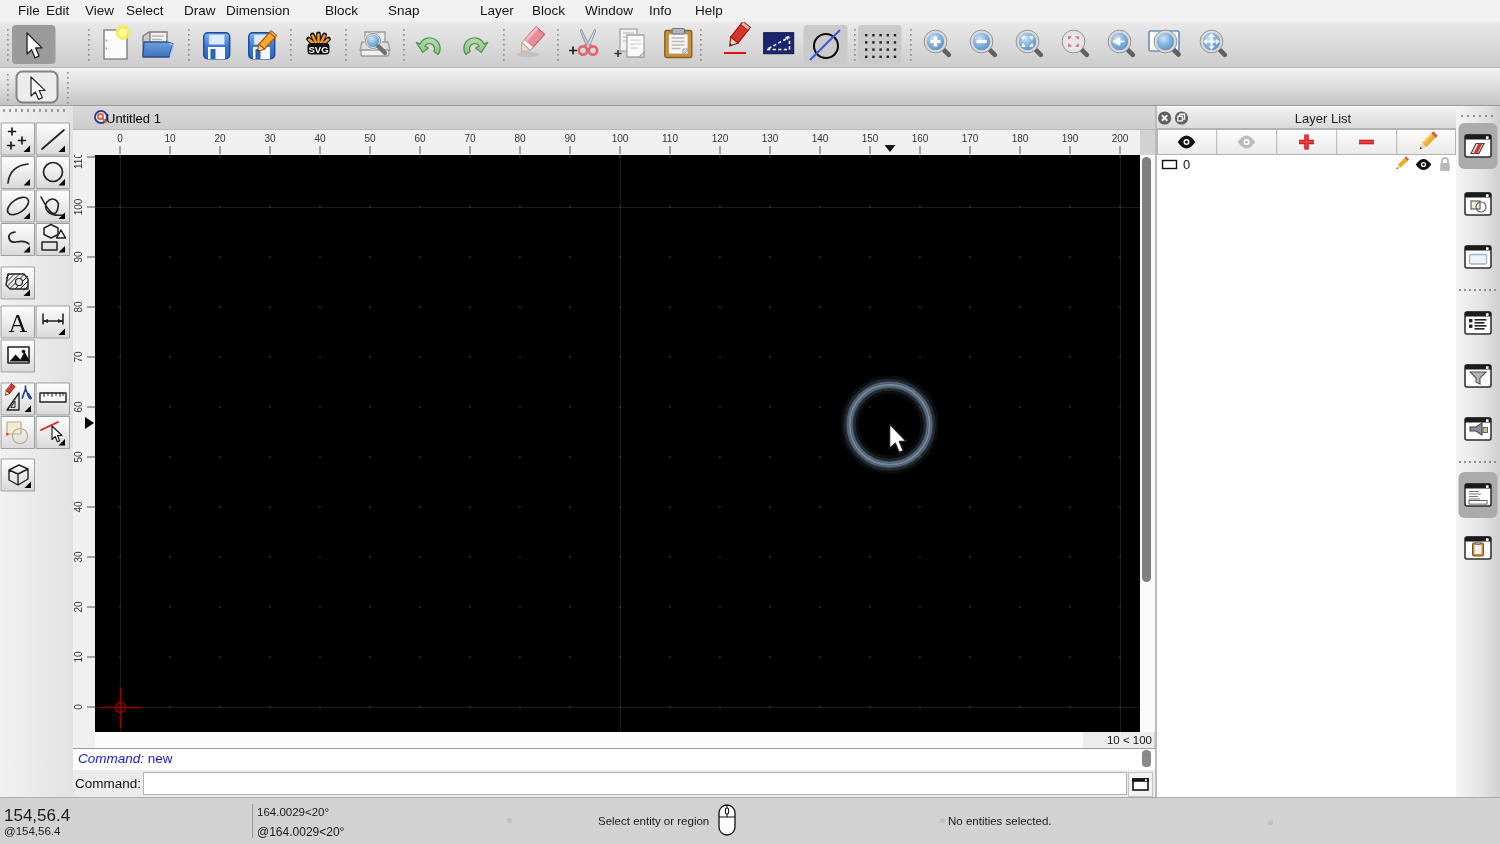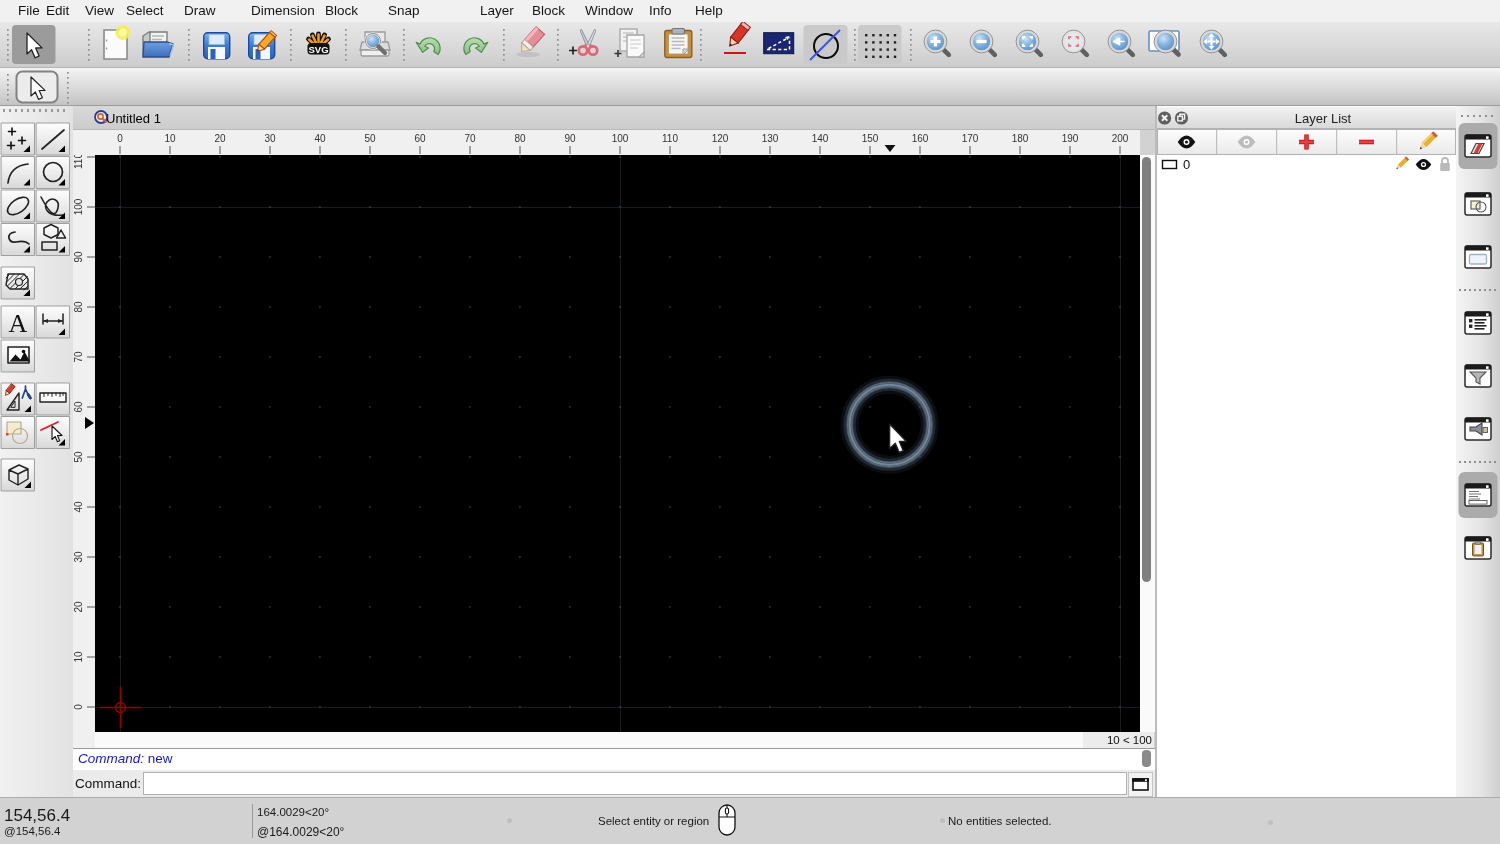--- a/index.html
+++ b/index.html
@@ -9,21 +9,21 @@
 </head>
 <body>
 
 <div class="abs" style="left:0;top:0;width:1500px;height:22px;background:#f2f1f1;"></div>
 <div class="abs" id="menubar" style="left:0;top:0;width:1308px;height:22px;font-size:13.5px;color:#141414;">
   <span class="abs" style="left:18px;top:3px;">File</span>
   <span class="abs" style="left:46px;top:3px;">Edit</span>
   <span class="abs" style="left:85px;top:3px;">View</span>
   <span class="abs" style="left:126px;top:3px;">Select</span>
   <span class="abs" style="left:184px;top:3px;">Draw</span>
-  <span class="abs" style="left:251px;top:3px;">Dimension</span>
+  <span class="abs" style="left:226px;top:3px;">Dimension</span>
   <span class="abs" style="left:325px;top:3px;">Block</span>
   <span class="abs" style="left:388px;top:3px;">Snap</span>
   <span class="abs" style="left:437px;top:3px;margin-top:25px;">Info</span>
   <span class="abs" style="left:480px;top:3px;">Layer</span>
   <span class="abs" style="left:532px;top:3px;">Block</span>
   <span class="abs" style="left:585px;top:3px;">Window</span>
   <span class="abs" style="left:649px;top:3px;">Info</span>
   <span class="abs" style="left:695px;top:3px;">Help</span>
 </div>
 

